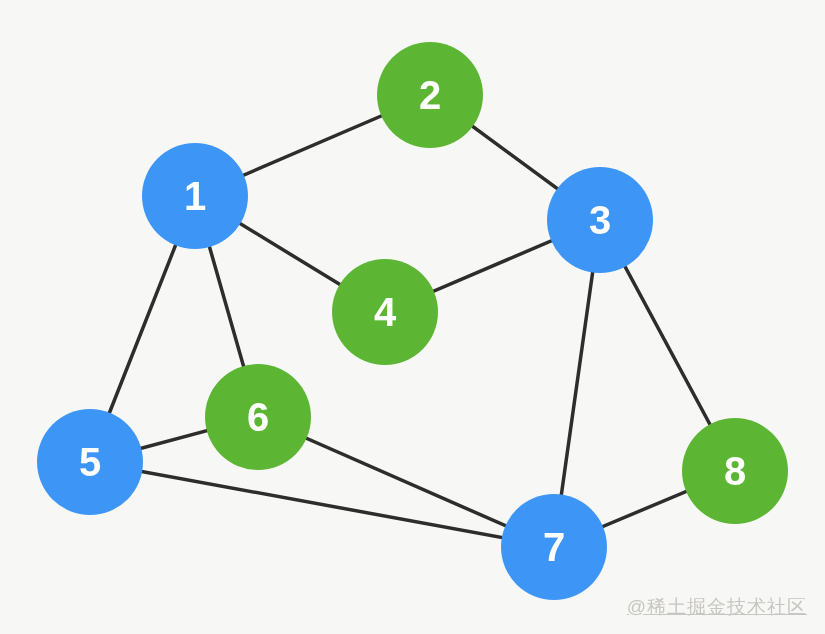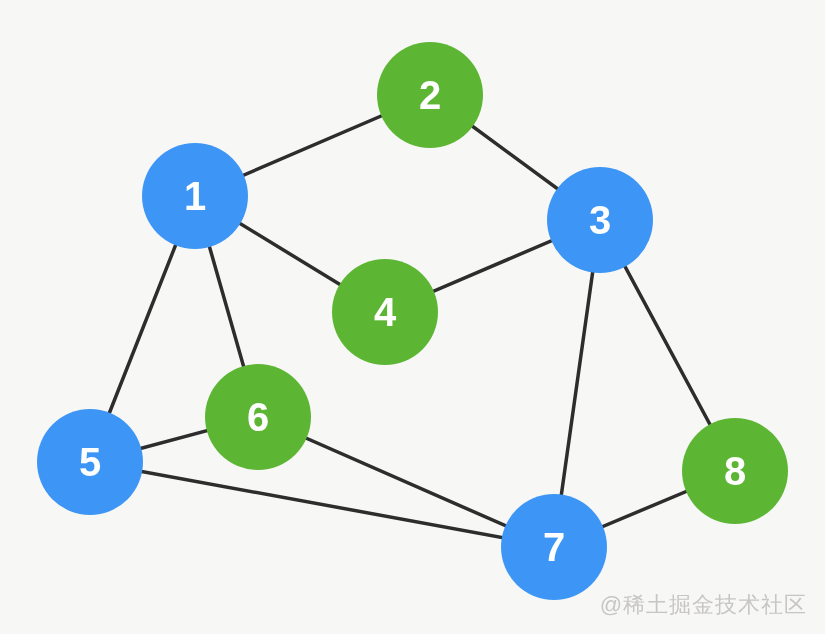--- a/index.html
+++ b/index.html
@@ -24,25 +24,26 @@
   .graph-svg text {
     font-family: "Liberation Sans", sans-serif;
     font-weight: 600;
     fill: #ffffff;
     text-anchor: middle;
   }
   .watermark {
     position: absolute;
     right: 18px;
     bottom: 14px;
-    font-size: 22px;
+    font-size: 19px;
     letter-spacing: 1px;
     color: #c8c6c2;
     user-select: none;
     white-space: nowrap;
+    text-decoration: underline;
   }
 </style>
 </head>
 <body>
 
 <div class="stage" style="background: rgb(247, 247, 245);">
   <svg class="graph-svg" id="graph-svg" width="825" height="634" viewBox="0 0 825 634">
       <line x1="195" y1="196" x2="430" y2="95" stroke="#2d2d2d" stroke-width="3.5" stroke-linecap="round"></line>
       <line x1="430" y1="95" x2="600" y2="220" stroke="#2d2d2d" stroke-width="3.5" stroke-linecap="round"></line>
       <line x1="195" y1="196" x2="385" y2="312" stroke="#2d2d2d" stroke-width="3.5" stroke-linecap="round"></line>

